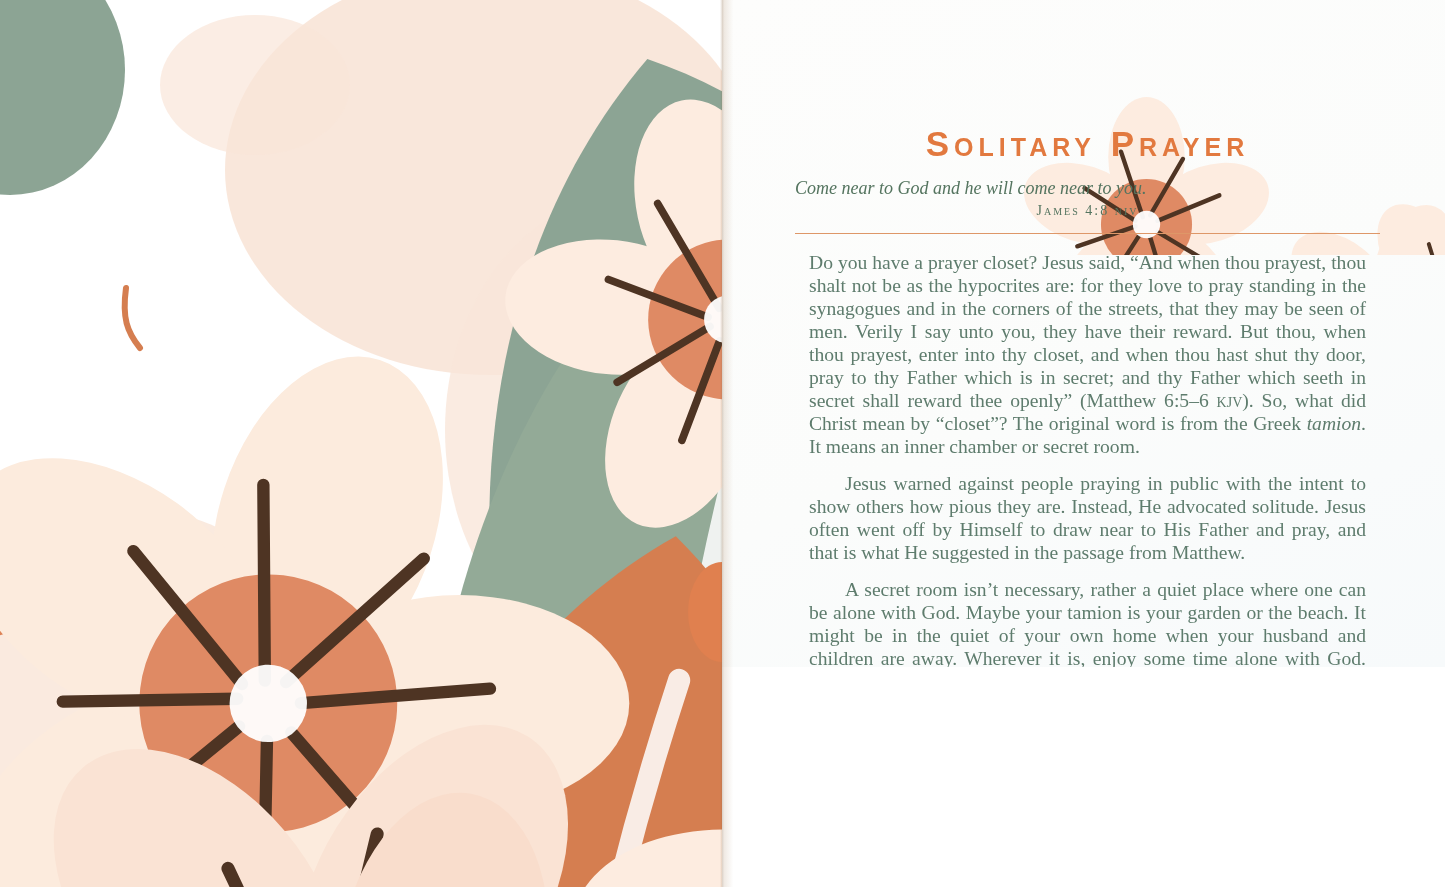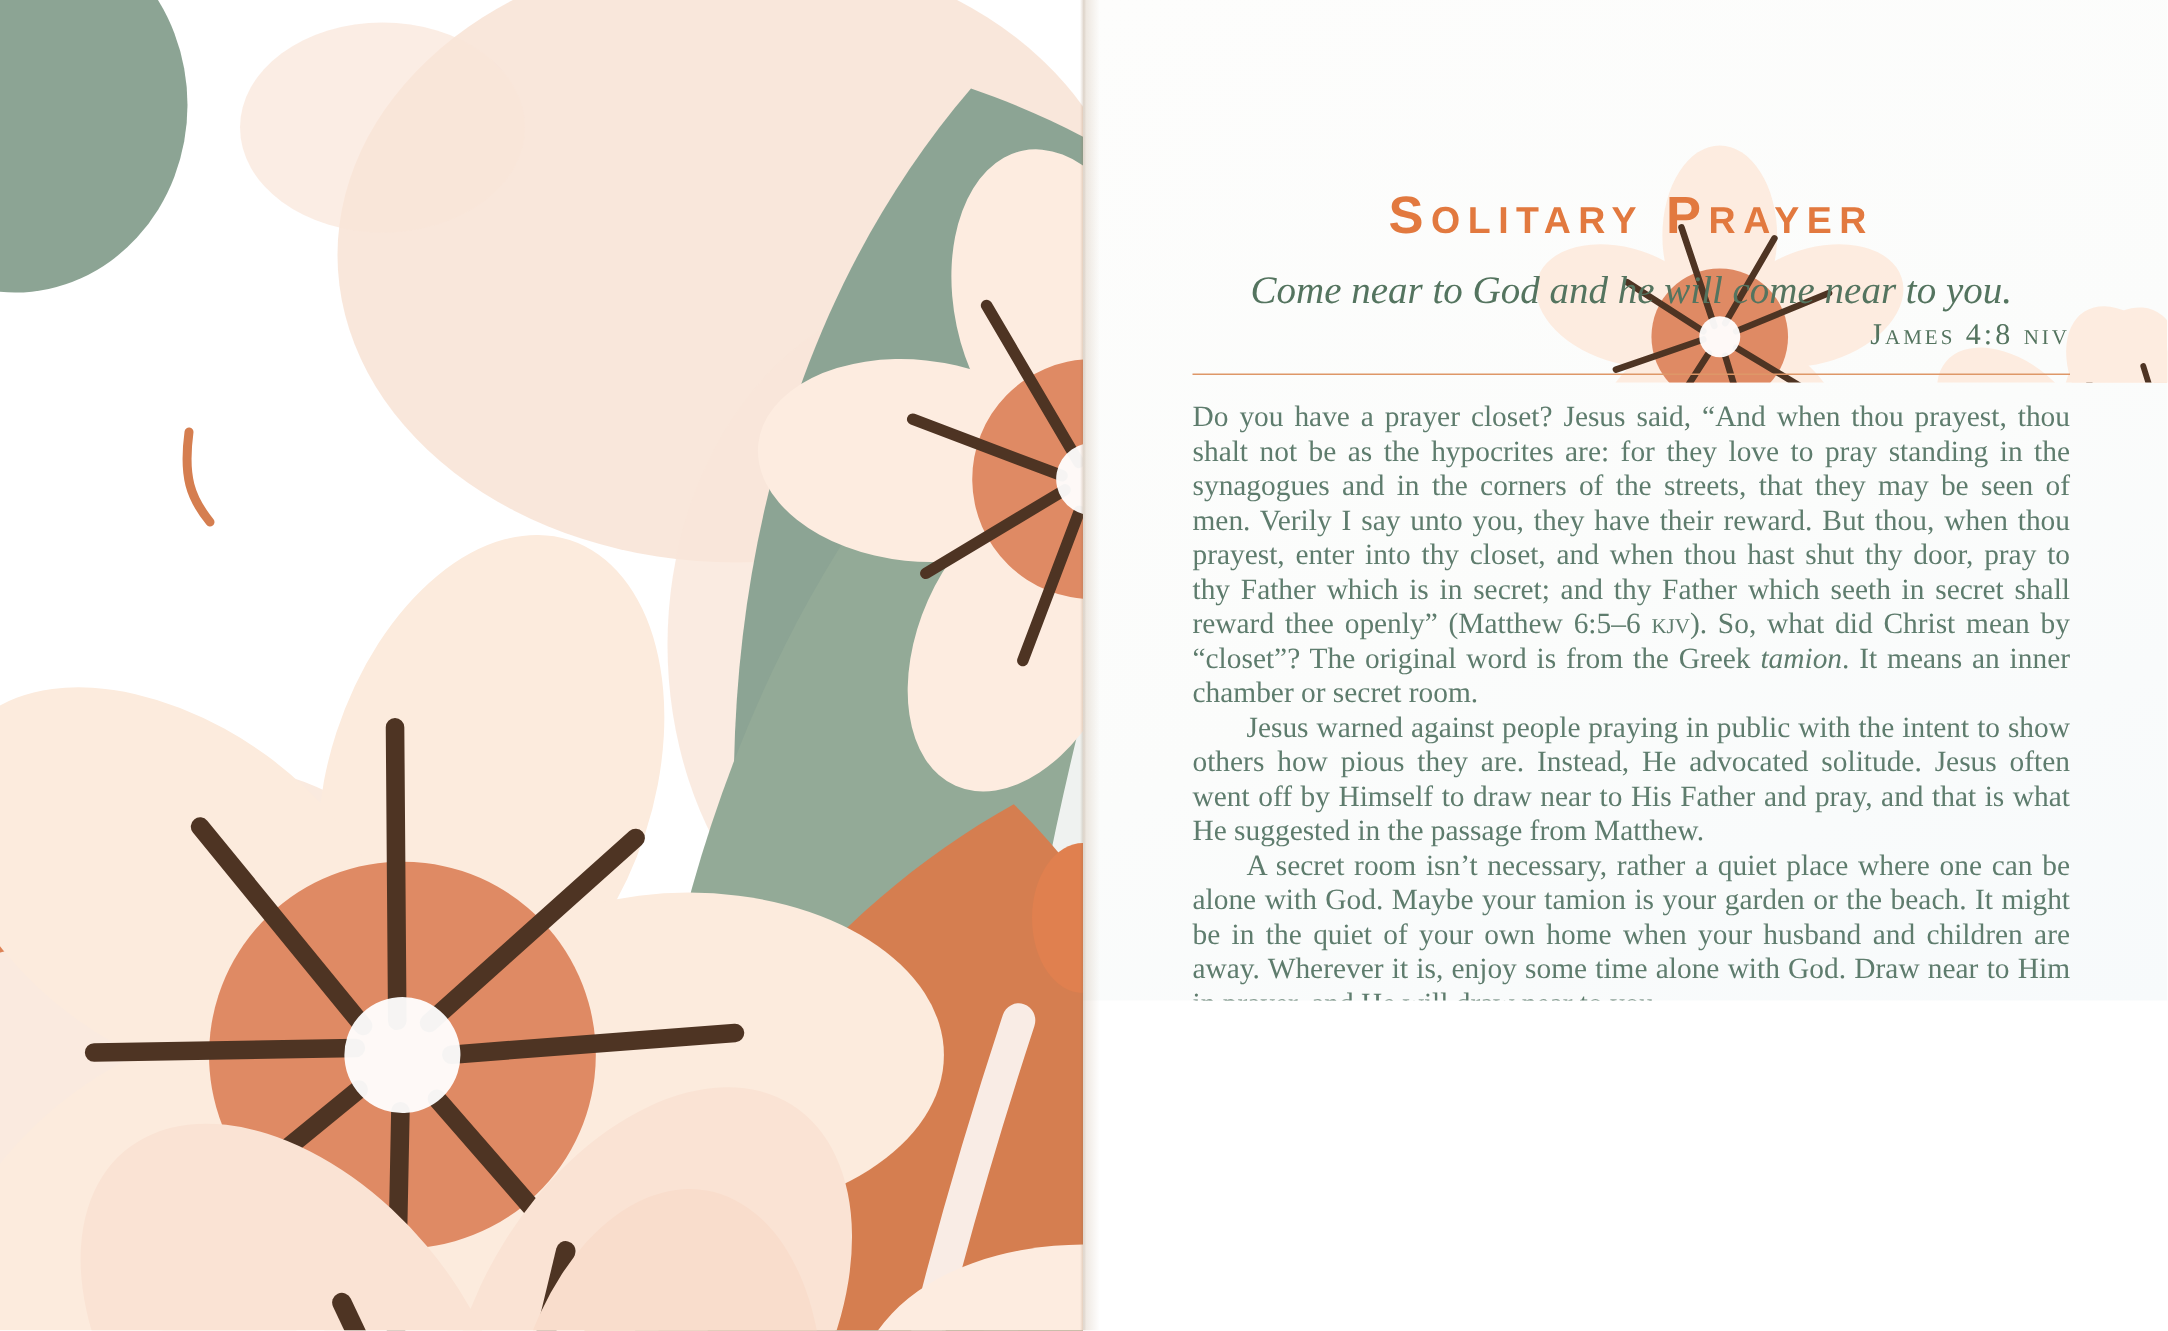--- a/index.html
+++ b/index.html
@@ -40,37 +40,37 @@
     text-align:center;
     font-family:"Liberation Sans", sans-serif;
     font-variant:small-caps;
     font-weight:700;
     font-size:35px;
     letter-spacing:5px;
     color:#e2793f;
     line-height:1;
   }
   .verse{
-    margin-top:17px;text-align:center;
-    font-style:italic;font-size:26px;color:#54745f;line-height:1.2;
+    margin-top:17px;text-align:left;
+    font-style:italic;font-size:18px;color:#54745f;line-height:1.2;
   }
   .verse-ref{
-    margin-top:3px;text-align:right;
+    margin-top:3px;text-align:center;
     font-variant:small-caps;letter-spacing:2px;
-    font-size:20px;color:#54745f;
+    font-size:14px;color:#54745f;
   }
   .rule{
     margin-top:14px;border:0;border-top:1.6px solid #de9768;width:100%;
   }
   .body-text{
     margin-top:17px;
     font-size:19.6px;line-height:1.175;color:#5e7c6d;
     text-align:justify;
   }
-  .body-text p{margin:0;}
+  .body-text p{margin:14px;}
   .body-text p.indent{text-indent:36px;}
   .it{font-style:italic;}
   .sc{font-variant:small-caps;}
   .prayer{
     margin-top:27px;text-align:center;
     font-style:italic;font-size:20.5px;line-height:1.3;color:#dd7c4e;
   }
   .page-number{
     position:absolute;left:73px;top:824px;width:585px;text-align:center;
     font-size:19px;color:#5e7c6d;

